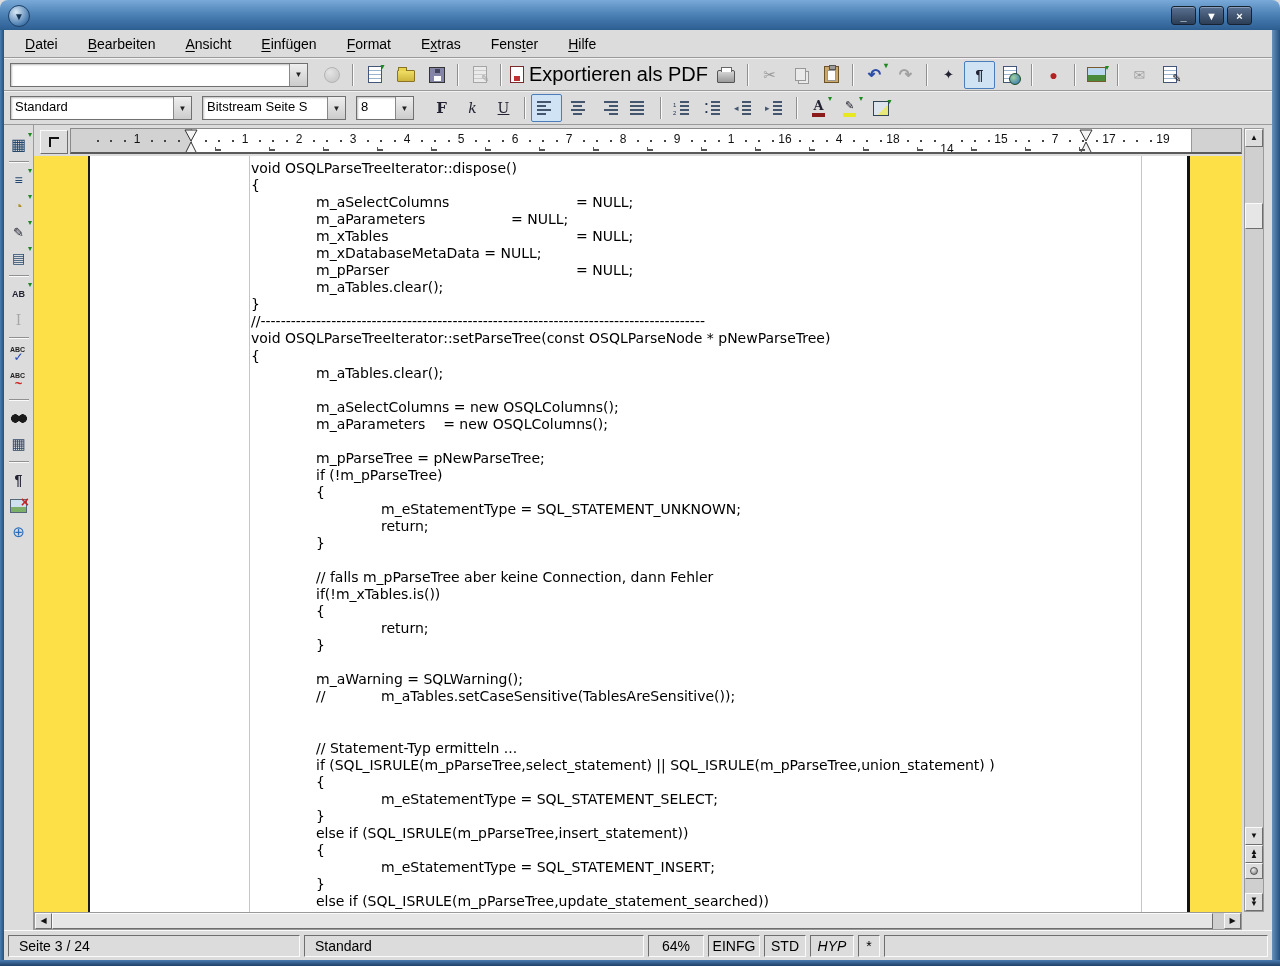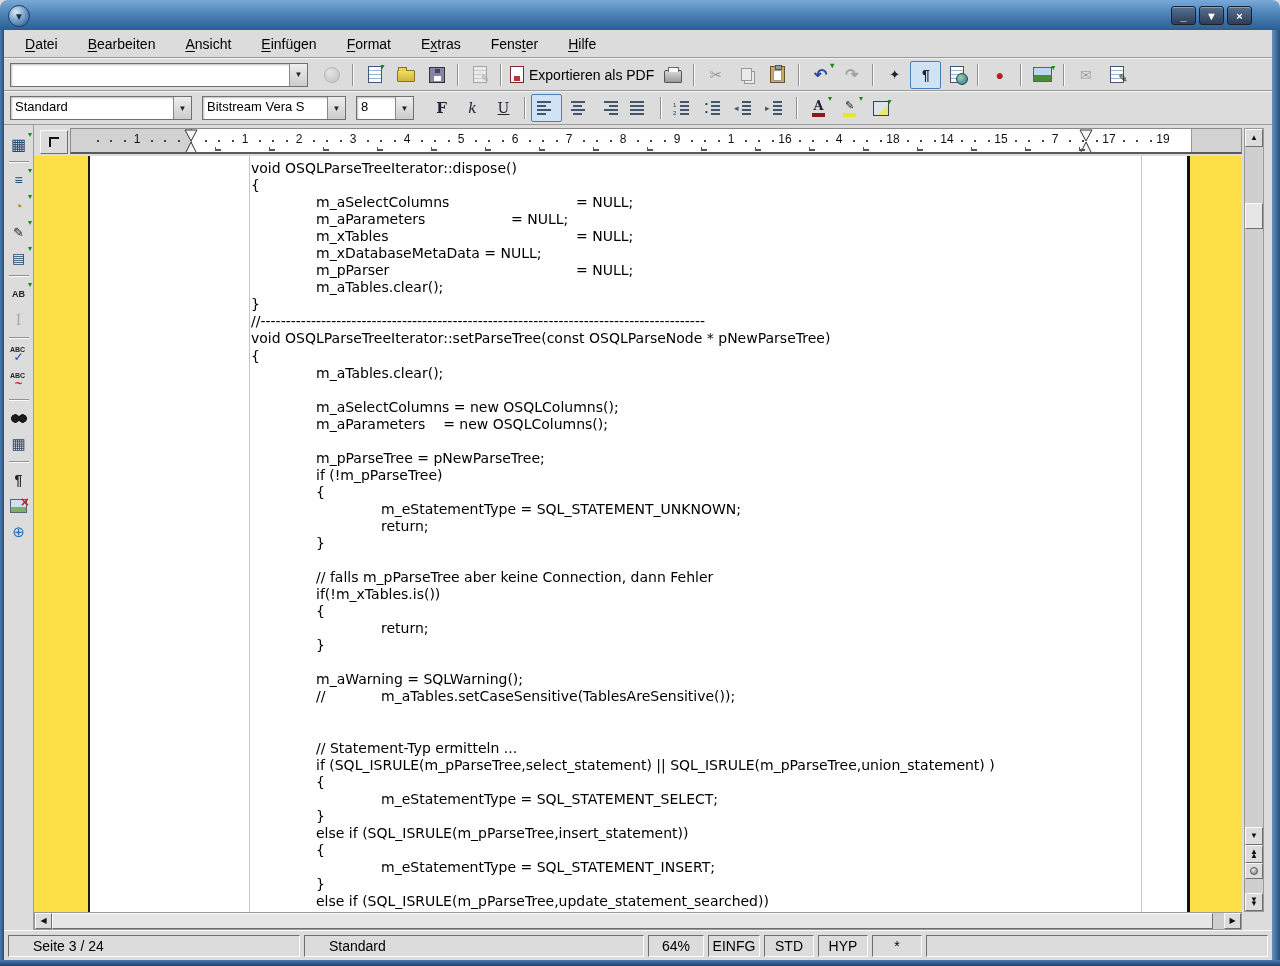--- a/index.html
+++ b/index.html
@@ -49,21 +49,21 @@
     font-size:8px;color:#222}
   #url-combo{width:296px;margin-right:8px}
   #style-combo{width:180px;margin-right:10px}
   #font-combo{width:142px;margin-right:10px}
   #size-combo{width:56px;margin-right:12px}
   .vsep{width:1px;height:22px;background:#909090;border-right:1px solid #fafafa;margin:0 5px}
   .tbtn{height:26px;min-width:25px;display:flex;align-items:center;justify-content:center;
     gap:5px;padding:0 2px;border:1px solid transparent;border-radius:2px}
   .tbtn.active{background:#cfe3f5;border-color:#4a7ebb}
   .tbtn.disabled{opacity:.4;filter:grayscale(1)}
-  .tlabel{font-size:14px;color:#000;white-space:nowrap}
+  .tlabel{font-size:20px;color:#000;white-space:nowrap}
   .icon{width:19px;height:18px;display:flex;align-items:center;justify-content:center;
     font-size:14px;position:relative;color:#223}
   .dd::before{content:"▾";color:#1c8a1c;font-size:8px;position:absolute;top:-5px;right:-4px}
   
   .i-round{width:14px;height:14px;border-radius:50%;border:1px solid #777;
     background:radial-gradient(circle at 35% 30%,#f2f2f2,#999)}
   .i-doc,.i-pdf,.i-editdoc,.i-docglobe,.i-docedit{width:12px;height:15px;background:#fff;
     border:1px solid #44557a;background-image:repeating-linear-gradient(180deg,#fff 0 3px,#9ab3cf 3px 4px)}
   .i-pdf{background-image:none;border-color:#7a2a2a}
   .i-pdf::after{content:"";position:absolute;left:3px;right:3px;bottom:1px;height:5px;background:#c23030}
@@ -197,21 +197,21 @@
   #hs-left{left:0;top:0;bottom:0;width:17px}
   #hs-thumb{position:absolute;left:17px;right:28px;top:0;bottom:0;background:#e6e6e6;
     border:1px solid;border-color:#fafafa #6e6e6e #6e6e6e #fafafa;box-sizing:border-box}
   #hs-right{right:0;top:0;bottom:0;width:17px}
   
   #statusbar{position:absolute;left:4px;right:8px;bottom:6px;height:30px;background:#dcdcdc;
     border-top:1px solid #fafafa;display:flex;align-items:center;gap:4px;padding:0 4px;
     box-sizing:border-box}
   .scell{height:22px;background:#dcdcdc;border:1px solid;
     border-color:#6e6e6e #fafafa #fafafa #6e6e6e;font-size:14px;color:#000;
-    display:flex;align-items:center;padding:0 24px;box-sizing:border-box;white-space:nowrap;
+    display:flex;align-items:center;padding:0 10px;box-sizing:border-box;white-space:nowrap;
     overflow:hidden}
   .scell.fill{flex:1}
 </style>
 </head>
 <body>
 
 <div id="titlebar">
   <div id="sysbtn">▼</div>
   <div class="winbtn" id="btn-min">_</div>
   <div class="winbtn" id="btn-max">▼</div>
@@ -302,21 +302,21 @@
       <span class="icon i-docedit"></span>
     </div>
   </div>
 
 <div class="toolbar" id="toolbar2">
   <div class="combo" id="style-combo">
     <span class="val">Standard</span>
     <span class="drop">▼</span>
   </div>
   <div class="combo" id="font-combo">
-    <span class="val">Bitstream Vera S</span>
+    <span class="val">Bitstream Seite S</span>
     <span class="drop">▼</span>
   </div>
   <div class="combo" id="size-combo">
     <span class="val">8</span>
     <span class="drop">▼</span>
   </div>
 <div class="tbtn">
       <span class="icon t-bold">F</span>
     </div>
     <div class="tbtn">
@@ -471,21 +471,21 @@
     <span class="ruler-num" style="left: 336px;">4</span>
     <span class="ruler-num" style="left: 390px;">5</span>
     <span class="ruler-num" style="left: 444px;">6</span>
     <span class="ruler-num" style="left: 498px;">7</span>
     <span class="ruler-num" style="left: 552px;">8</span>
     <span class="ruler-num" style="left: 606px;">9</span>
     <span class="ruler-num" style="left: 660px;">1</span>
     <span class="ruler-num" style="left: 714px;">16</span>
     <span class="ruler-num" style="left: 768px;">4</span>
     <span class="ruler-num" style="left: 822px;">18</span>
-    <span class="ruler-num" style="left: 876px;">14</span>
+    <span class="ruler-num" style="left: 876px; margin-top: 10px;">14</span>
     <span class="ruler-num" style="left: 930px;">15</span>
     <span class="ruler-num" style="left: 984px;">7</span>
     <span class="ruler-num" style="left: 1038px;">17</span>
     <span class="ruler-num" style="left: 1092px;">19</span>
     <span class="ruler-num" style="left: 66px;">1</span>
     <span class="ruler-dot" style="left: 25.5px;"></span>
     <span class="ruler-dot" style="left: 39px;"></span>
     <span class="ruler-dot" style="left: 52.5px;"></span>
     <span class="ruler-dot" style="left: 79.5px;"></span>
     <span class="ruler-dot" style="left: 93px;"></span>
@@ -638,20 +638,20 @@
   <div id="hs-thumb"></div>
   <div class="sbtn" id="hs-right">▶</div>
 </div>
 
 <div id="statusbar">
     <div class="scell" style="width: 292px;">Seite 3 / 24</div>
     <div class="scell" style="width: 340px;">Standard</div>
     <div class="scell" style="width: 56px; justify-content: center;">64%</div>
     <div class="scell" style="width: 52px; justify-content: center;">EINFG</div>
     <div class="scell" style="width: 42px; justify-content: center;">STD</div>
-    <div class="scell" style="width: 44px; justify-content: center;">HYP</div>
+    <div class="scell" style="width: 44px; justify-content: center; font-style: italic;">HYP</div>
     <div class="scell" style="width: 20px; justify-content: center;">*</div>
     <div class="scell fill"></div>
   </div>
 
 <div class="edge" id="edge-left"></div>
 <div class="edge" id="edge-right"></div>
 <div class="edge" id="edge-bottom"></div>
 
 </body></html>

